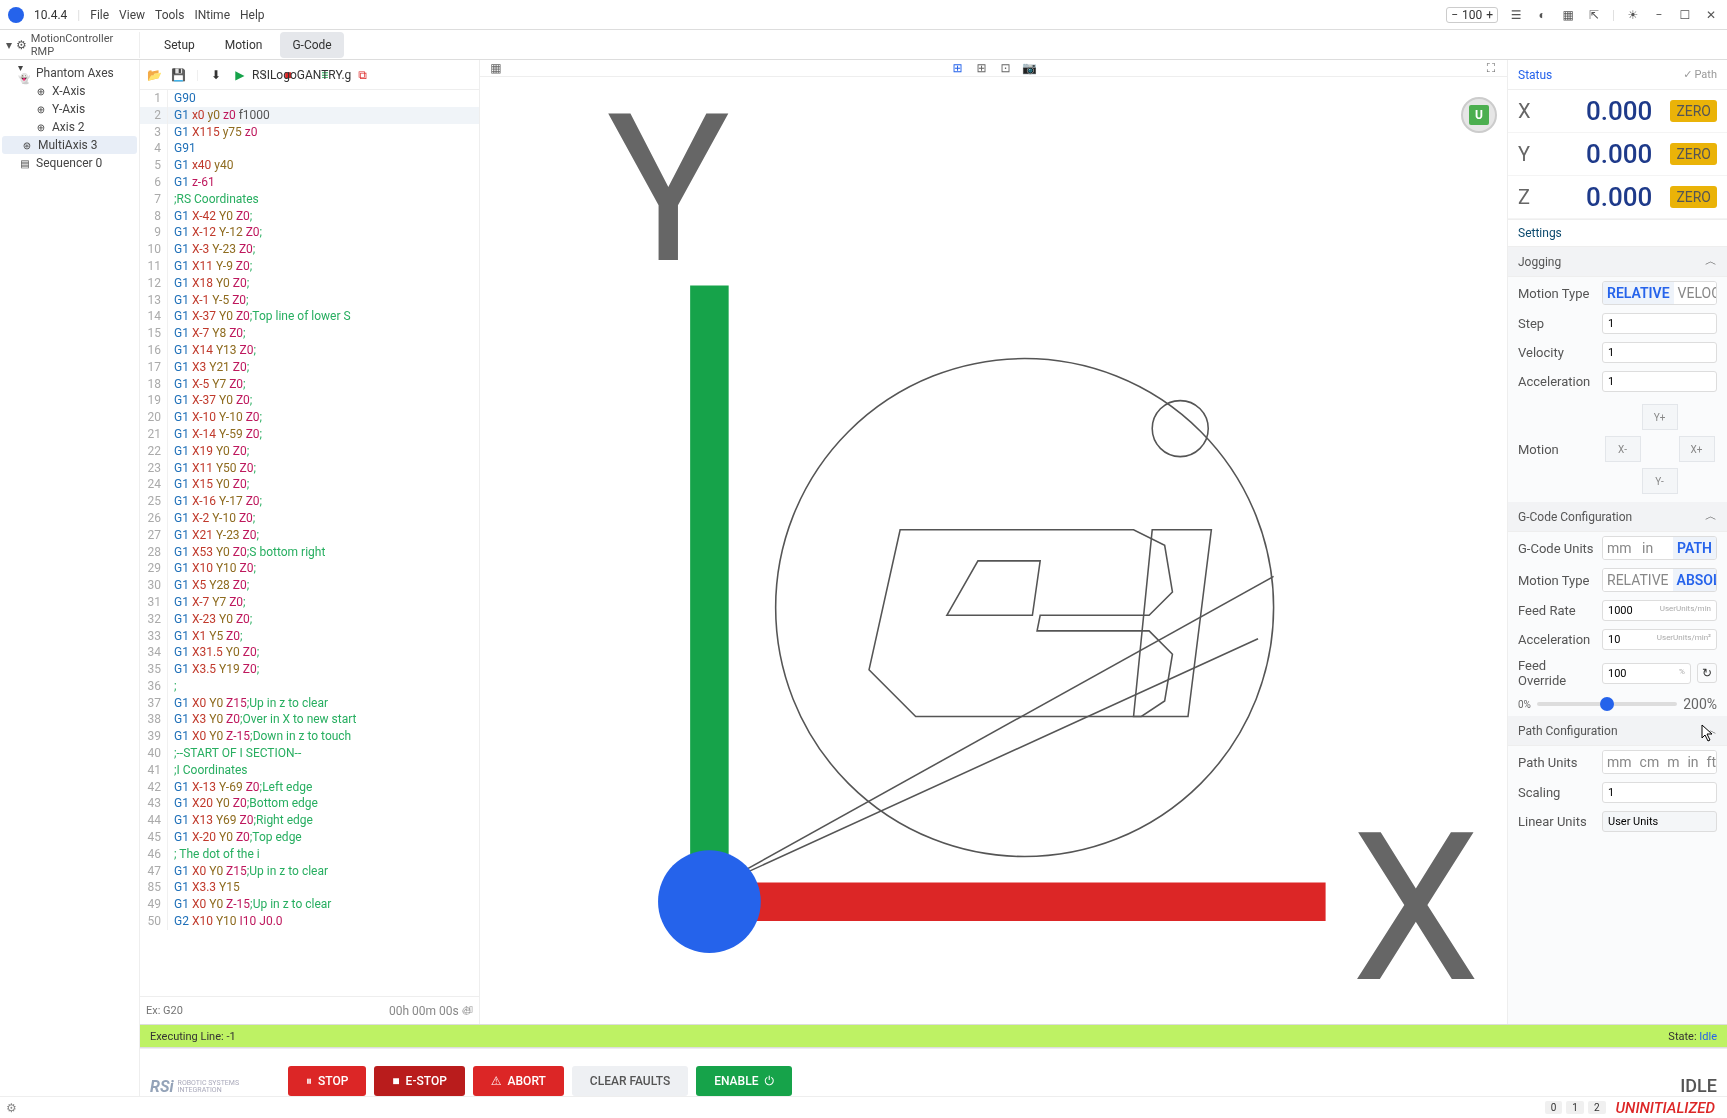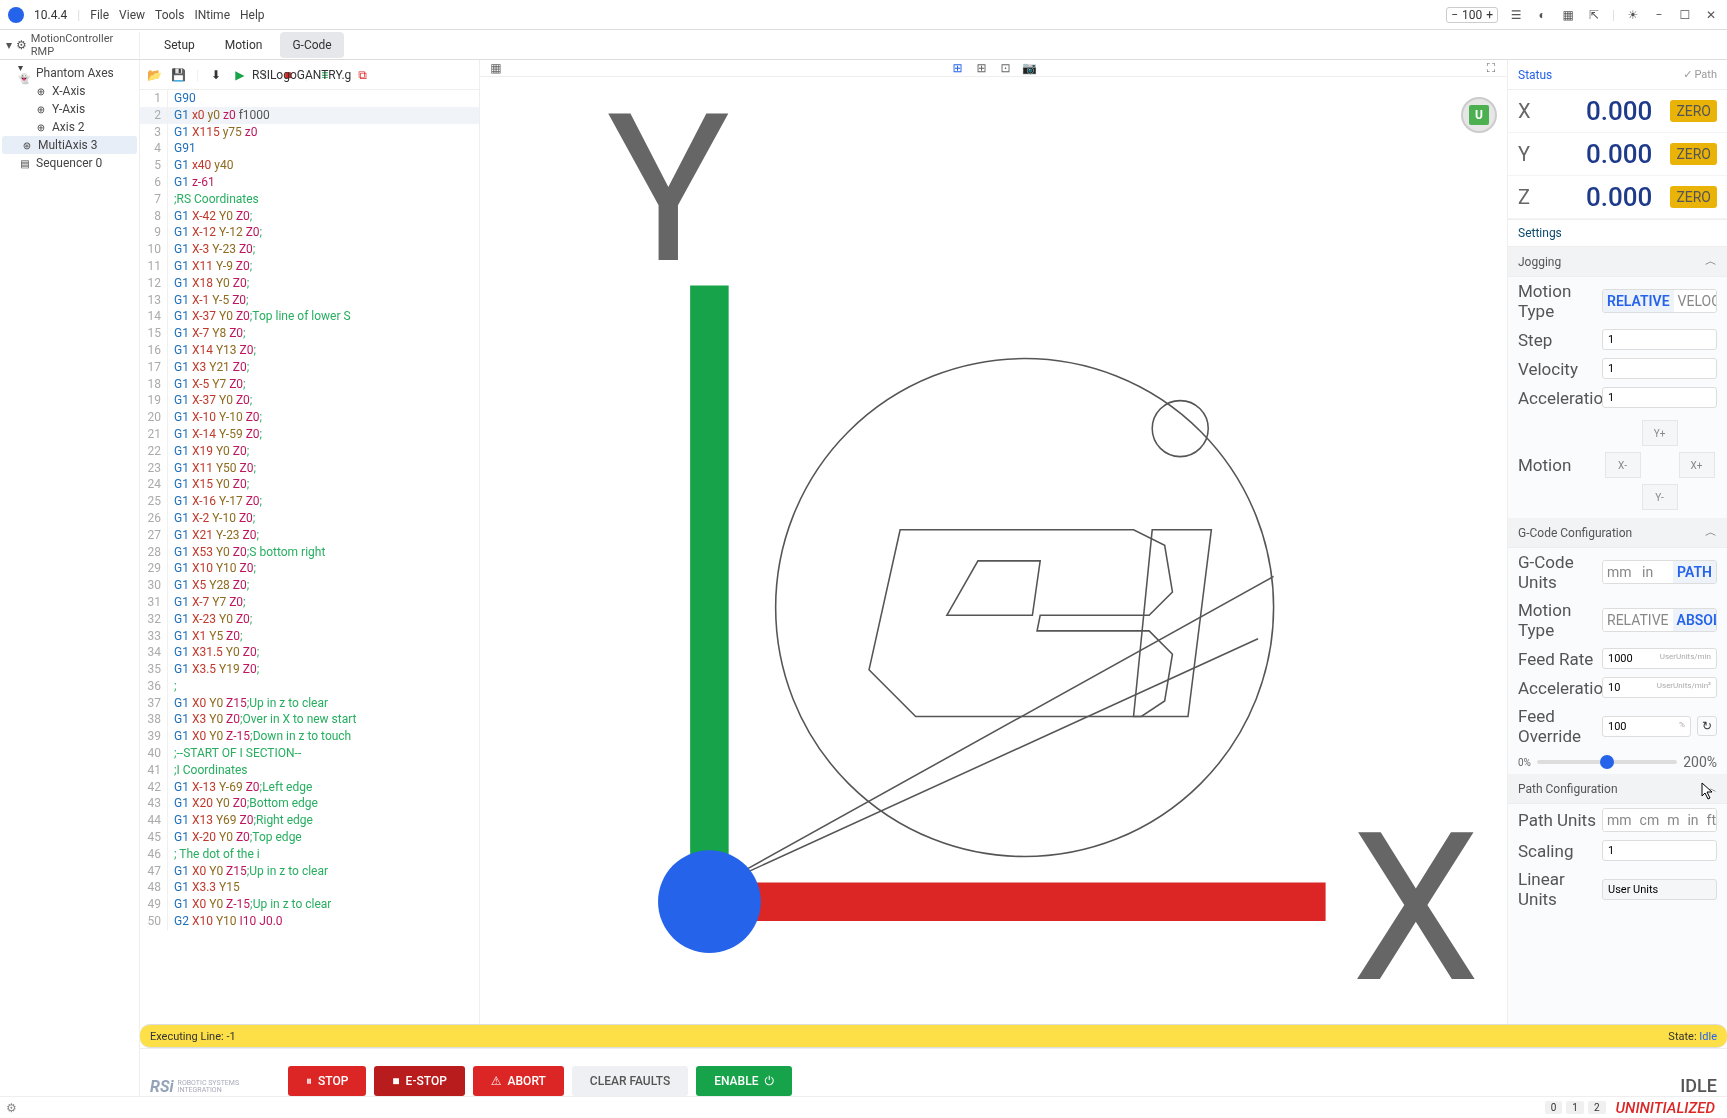--- a/index.html
+++ b/index.html
@@ -68,36 +68,36 @@
 .rightpanel { width:220px; border-left:1px solid #eee; display:flex; flex-direction:column; overflow:auto; background:#fafbfc;}
 .panel-header { height:30px; display:flex; align-items:center; padding:0 10px; font-size:12px; color:#2563eb; background:#fff; border-bottom:1px solid #eee;}
 .panel-header .right { margin-left:auto; color:#999; font-size:11px; display:flex; align-items:center; gap:2px;}
 .coord-row { display:flex; align-items:center; padding:6px 10px; background:#fff; border-bottom:1px solid #f4f4f4;}
 .coord-row .axis { font-size:20px; color:#666; width:20px;}
 .coord-row .value { flex:1; text-align:right; font-size:26px; color:#1e3a8a; font-weight:500;}
 .coord-row .zero { margin-left:18px; background:#eab308; border-radius:3px; padding:3px 6px; font-size:14px; color:#555; cursor:pointer;}
 .section-header { padding:6px 10px; color:#0c4a6e; background:#fff; border-bottom:1px solid #eee; border-top:1px solid #eee;}
 .collapsible-header { padding:6px 10px; background:#f2f3f5; color:#555; display:flex; align-items:center; justify-content:space-between; cursor:pointer; border-bottom:1px solid #eee;}
 .form-row { display:flex; align-items:center; padding:4px 10px; gap:6px;}
-.form-row .label { width:78px; font-size:17px; color:#555;}
+.form-row .label { width:78px; font-size:13px; color:#555;}
 .form-row .field { flex:1; }
 .form-row input[type=text] { width:100%; border:1px solid #ddd; border-radius:3px; padding:3px 5px; font-size:11px;}
 .seg-group { display:flex; border:1px solid #ddd; border-radius:3px; overflow:hidden; flex:1;}
 .seg-btn { flex:1; padding:3px 4px; font-size:14px; color:#888; cursor:pointer; background:#fff;}
 .seg-btn.active { background:#eef3fa; color:#2563eb; font-weight:600;}
 .jog-pad { position:relative; width:110px; height:90px; margin:4px auto;}
 .jog-btn { position:absolute; width:36px; height:26px; background:#f4f6f8; border:1px solid #e3e6ea; display:flex; align-items:center; justify-content:center; font-size:10px; color:#888; cursor:pointer;}
 .slider-row { display:flex; align-items:center; gap:6px; padding:4px 10px;}
 .slider-track { flex:1; height:4px; background:#ddd; border-radius:2px; position:relative;}
 .slider-thumb { position:absolute; top:-5px; width:14px; height:14px; background:#2563eb; border-radius:50%;}
 .unit-suffix { position:absolute; right:6px; top:4px; font-size:8px; color:#aaa;}
 .input-wrap { position:relative; flex:1;}
 
 
-.execbar { height:24px; background:#fde047; border-top:1px solid #ddd; border-bottom:1px solid #ddd; display:flex; align-items:center; padding:0 10px; font-family:monospace; font-size:11px;border-radius:10px;}
+.execbar { height:24px; background:#bef264; border-top:1px solid #ddd; border-bottom:1px solid #ddd; display:flex; align-items:center; padding:0 10px; font-family:monospace; font-size:11px;}
 .execbar .right { margin-left:auto;}
 
 
 .bottombar { height:48px; display:flex; align-items:flex-end; padding:0 10px; gap:8px; border-top:1px solid #eee;}
 .footer-logo { width:130px; color:#8aa; font-size:10px; display:flex; align-items:center; gap:4px;}
 .btn { padding:8px 18px; border-radius:3px; font-size:12px; font-weight:500; cursor:pointer; border:none; display:flex; align-items:center; gap:6px;}
 .btn-red { background:#dc2626; color:#fff;}
 .btn-darkred { background:#b91c1c; color:#fff;}
 .btn-gray { background:#eef0f3; color:#555;}
 .btn-green { background:#16a34a; color:#fff;}
@@ -389,32 +389,37 @@
               </div>
               <div class="code-line">
                 <div class="gutter">46</div>
                 <div class="code"><span class="tok-comment">; The dot of the i</span></div>
               </div>
               <div class="code-line">
                 <div class="gutter">47</div>
                 <div class="code"><span class="tok-cmd">G1</span> <span class="tok-x">X0</span> <span class="tok-y">Y0</span> <span class="tok-z">Z15</span><span class="tok-comment">;Up in z to clear</span></div>
               </div>
               <div class="code-line">
-                <div class="gutter">48</div>
+                <div class="gutter">85</div>
                 <div class="code"><span class="tok-cmd">G1</span> <span class="tok-x">X3.3</span> <span class="tok-y">Y15</span></div>
               </div>
               <div class="code-line">
                 <div class="gutter">49</div>
                 <div class="code"><span class="tok-cmd">G1</span> <span class="tok-x">X0</span> <span class="tok-y">Y0</span> <span class="tok-z">Z-15</span><span class="tok-comment">;Up in z to clear</span></div>
               </div>
               <div class="code-line">
                 <div class="gutter">50</div>
                 <div class="code"><span class="tok-cmd">G2</span> <span class="tok-x">X10</span> <span class="tok-y">Y10</span> <span class="tok-z">I10</span> <span class="tok-z">J0.0</span></div>
               </div>
             </div>
+          <div class="cmdbar">
+            <input type="text" placeholder="Ex: G20" style="">
+            <span style="color:#999">⏎</span>
+            <span class="timer"><span>00h 00m 00s</span> <span>⏱</span></span>
+          </div>
         </div>
 
         <div class="viewport">
           <div class="viewport-toolbar">
             <span class="vicon">▦</span>
             <div class="spacer"></div>
             <span class="vicon" style="color:#2563eb">⊞</span>
             <span class="vicon">⊞</span>
             <span class="vicon">⊡</span>
             <span class="vicon">📷</span>

